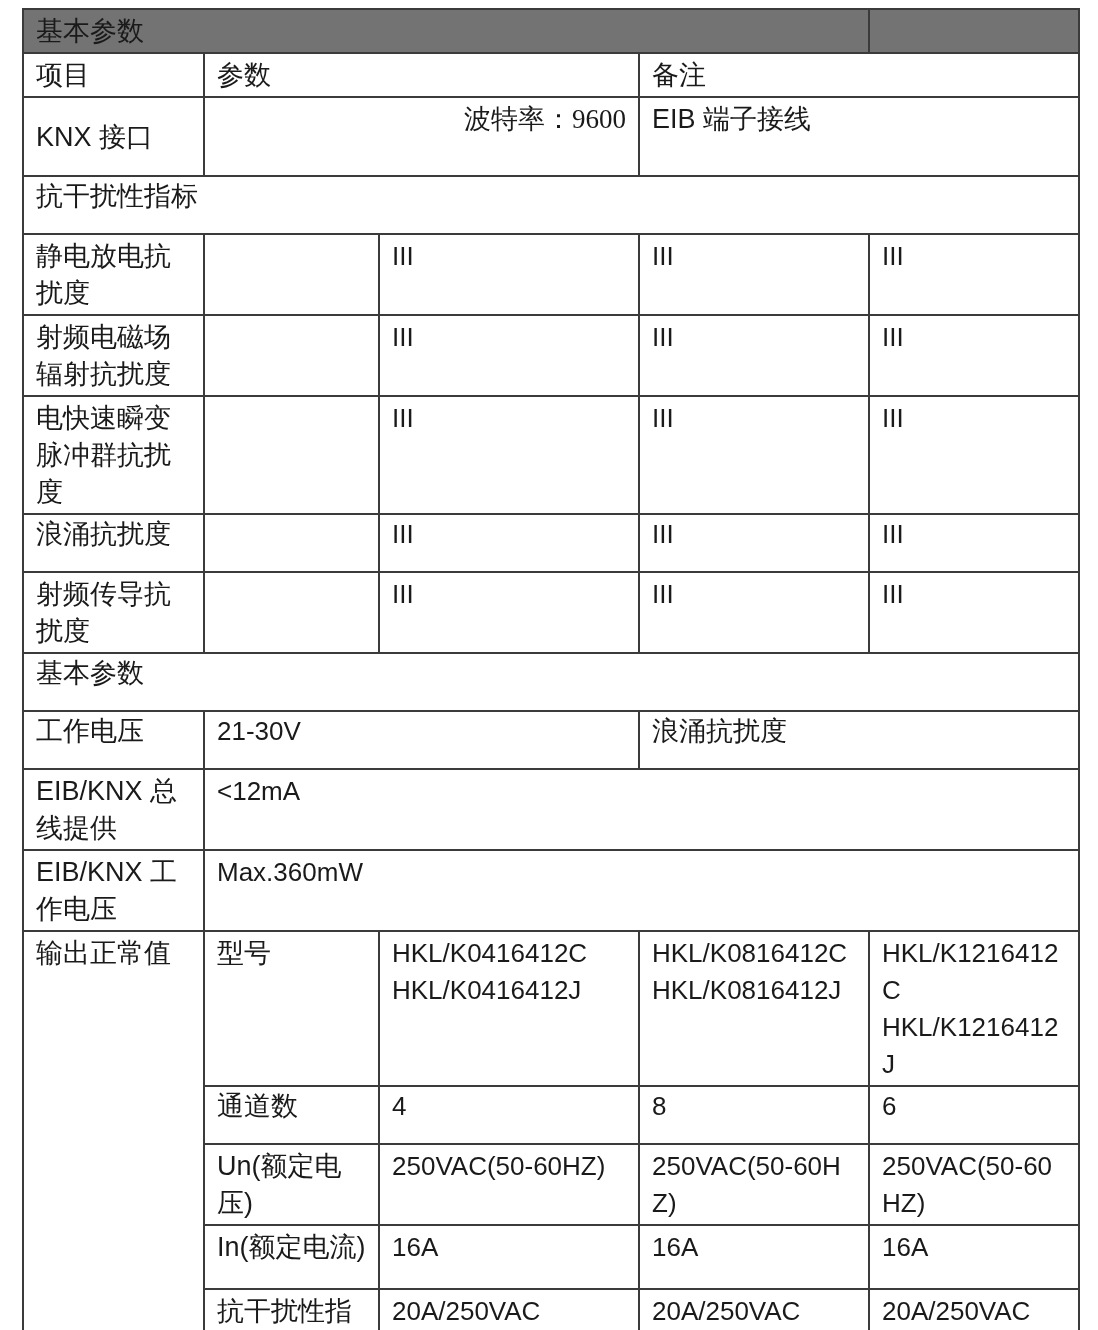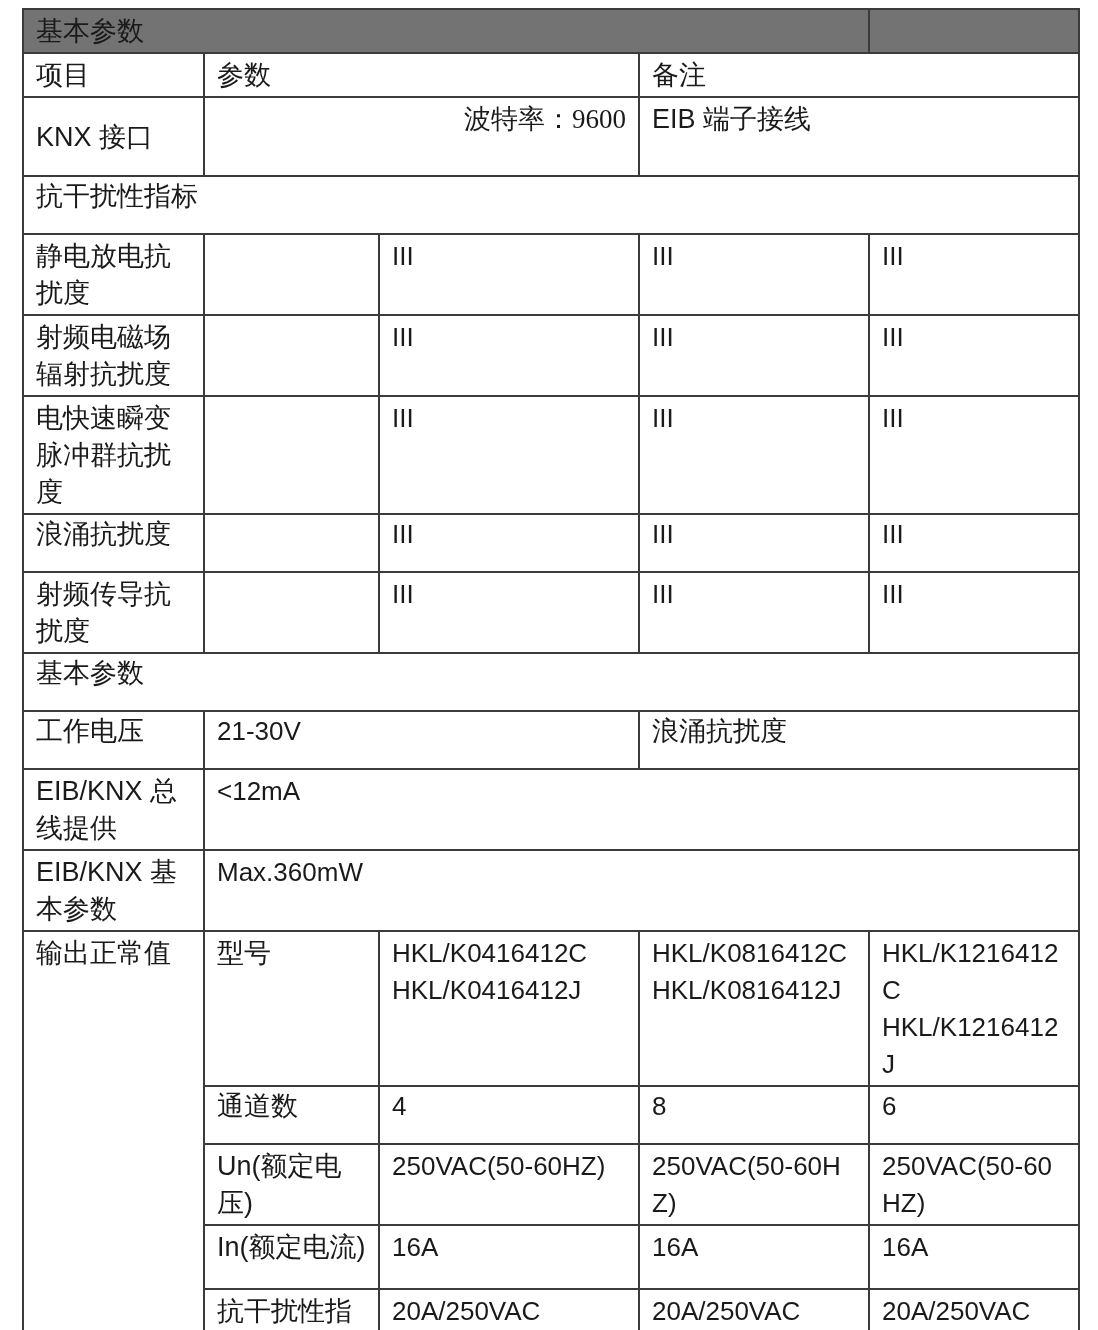--- a/index.html
+++ b/index.html
@@ -112,21 +112,21 @@
   <tr style="height:40px">
     <td class="cjk tight">工作电压</td>
     <td class="sans tight" colspan="2">21-30V</td>
     <td class="cjk tight" colspan="2">浪涌抗扰度</td>
   </tr>
   <tr style="height:77px">
     <td>EIB/KNX 总线提供</td>
     <td class="sans" colspan="4">&lt;12mA</td>
   </tr>
   <tr style="height:80px">
-    <td>EIB/KNX 基本参数</td>
+    <td>EIB/KNX 工作电压</td>
     <td class="sans" colspan="4">Max.360mW</td>
   </tr>
 
   <tr style="height:85px">
     <td class="cjk" rowspan="7">输出正常值</td>
     <td class="cjk">型号</td>
     <td class="sans">
       <span class="model-line">HKL/K0416412C</span>
       <span class="model-line">HKL/K0416412J</span>
     </td>

